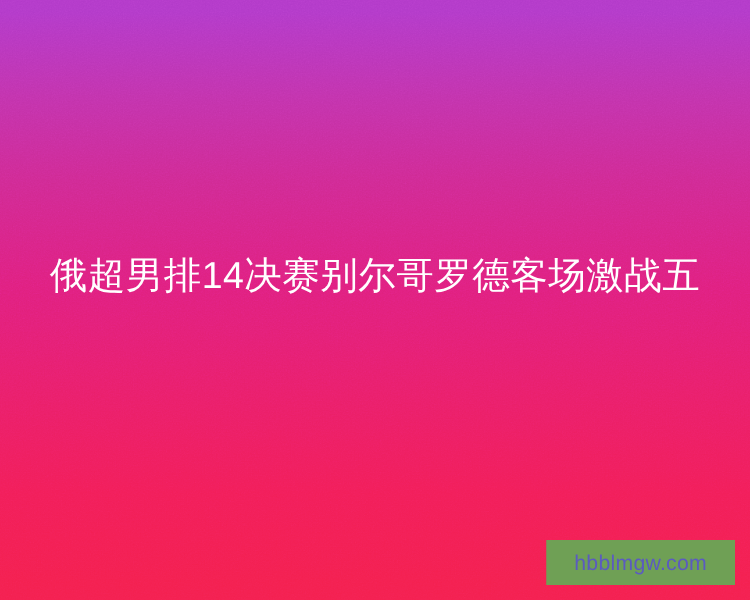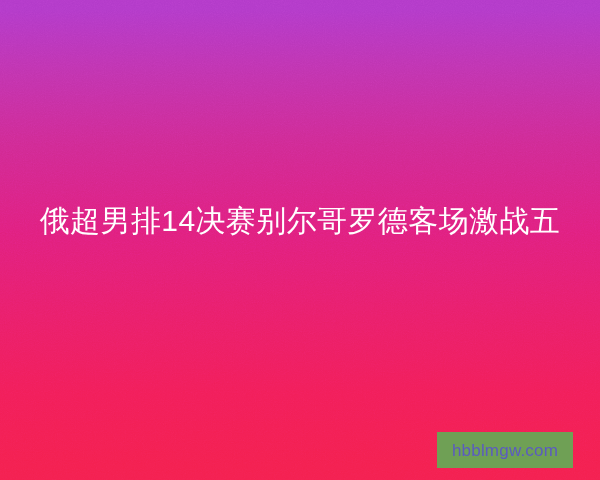--- a/index.html
+++ b/index.html
@@ -58,21 +58,21 @@
   }
   #headline .hl-line {
     display: block;
   }
 
   
   #watermark {
     position: absolute;
     left: 437px;
     top: 432px;
-    width: 136px;
+    width: 151px;
     height: 36px;
     background: #6fa055;
     display: flex;
     align-items: center;
     justify-content: center;
   }
   #watermark-text {
     color: #5b5bc0;
     font-size: 17px;
     line-height: 17px;

